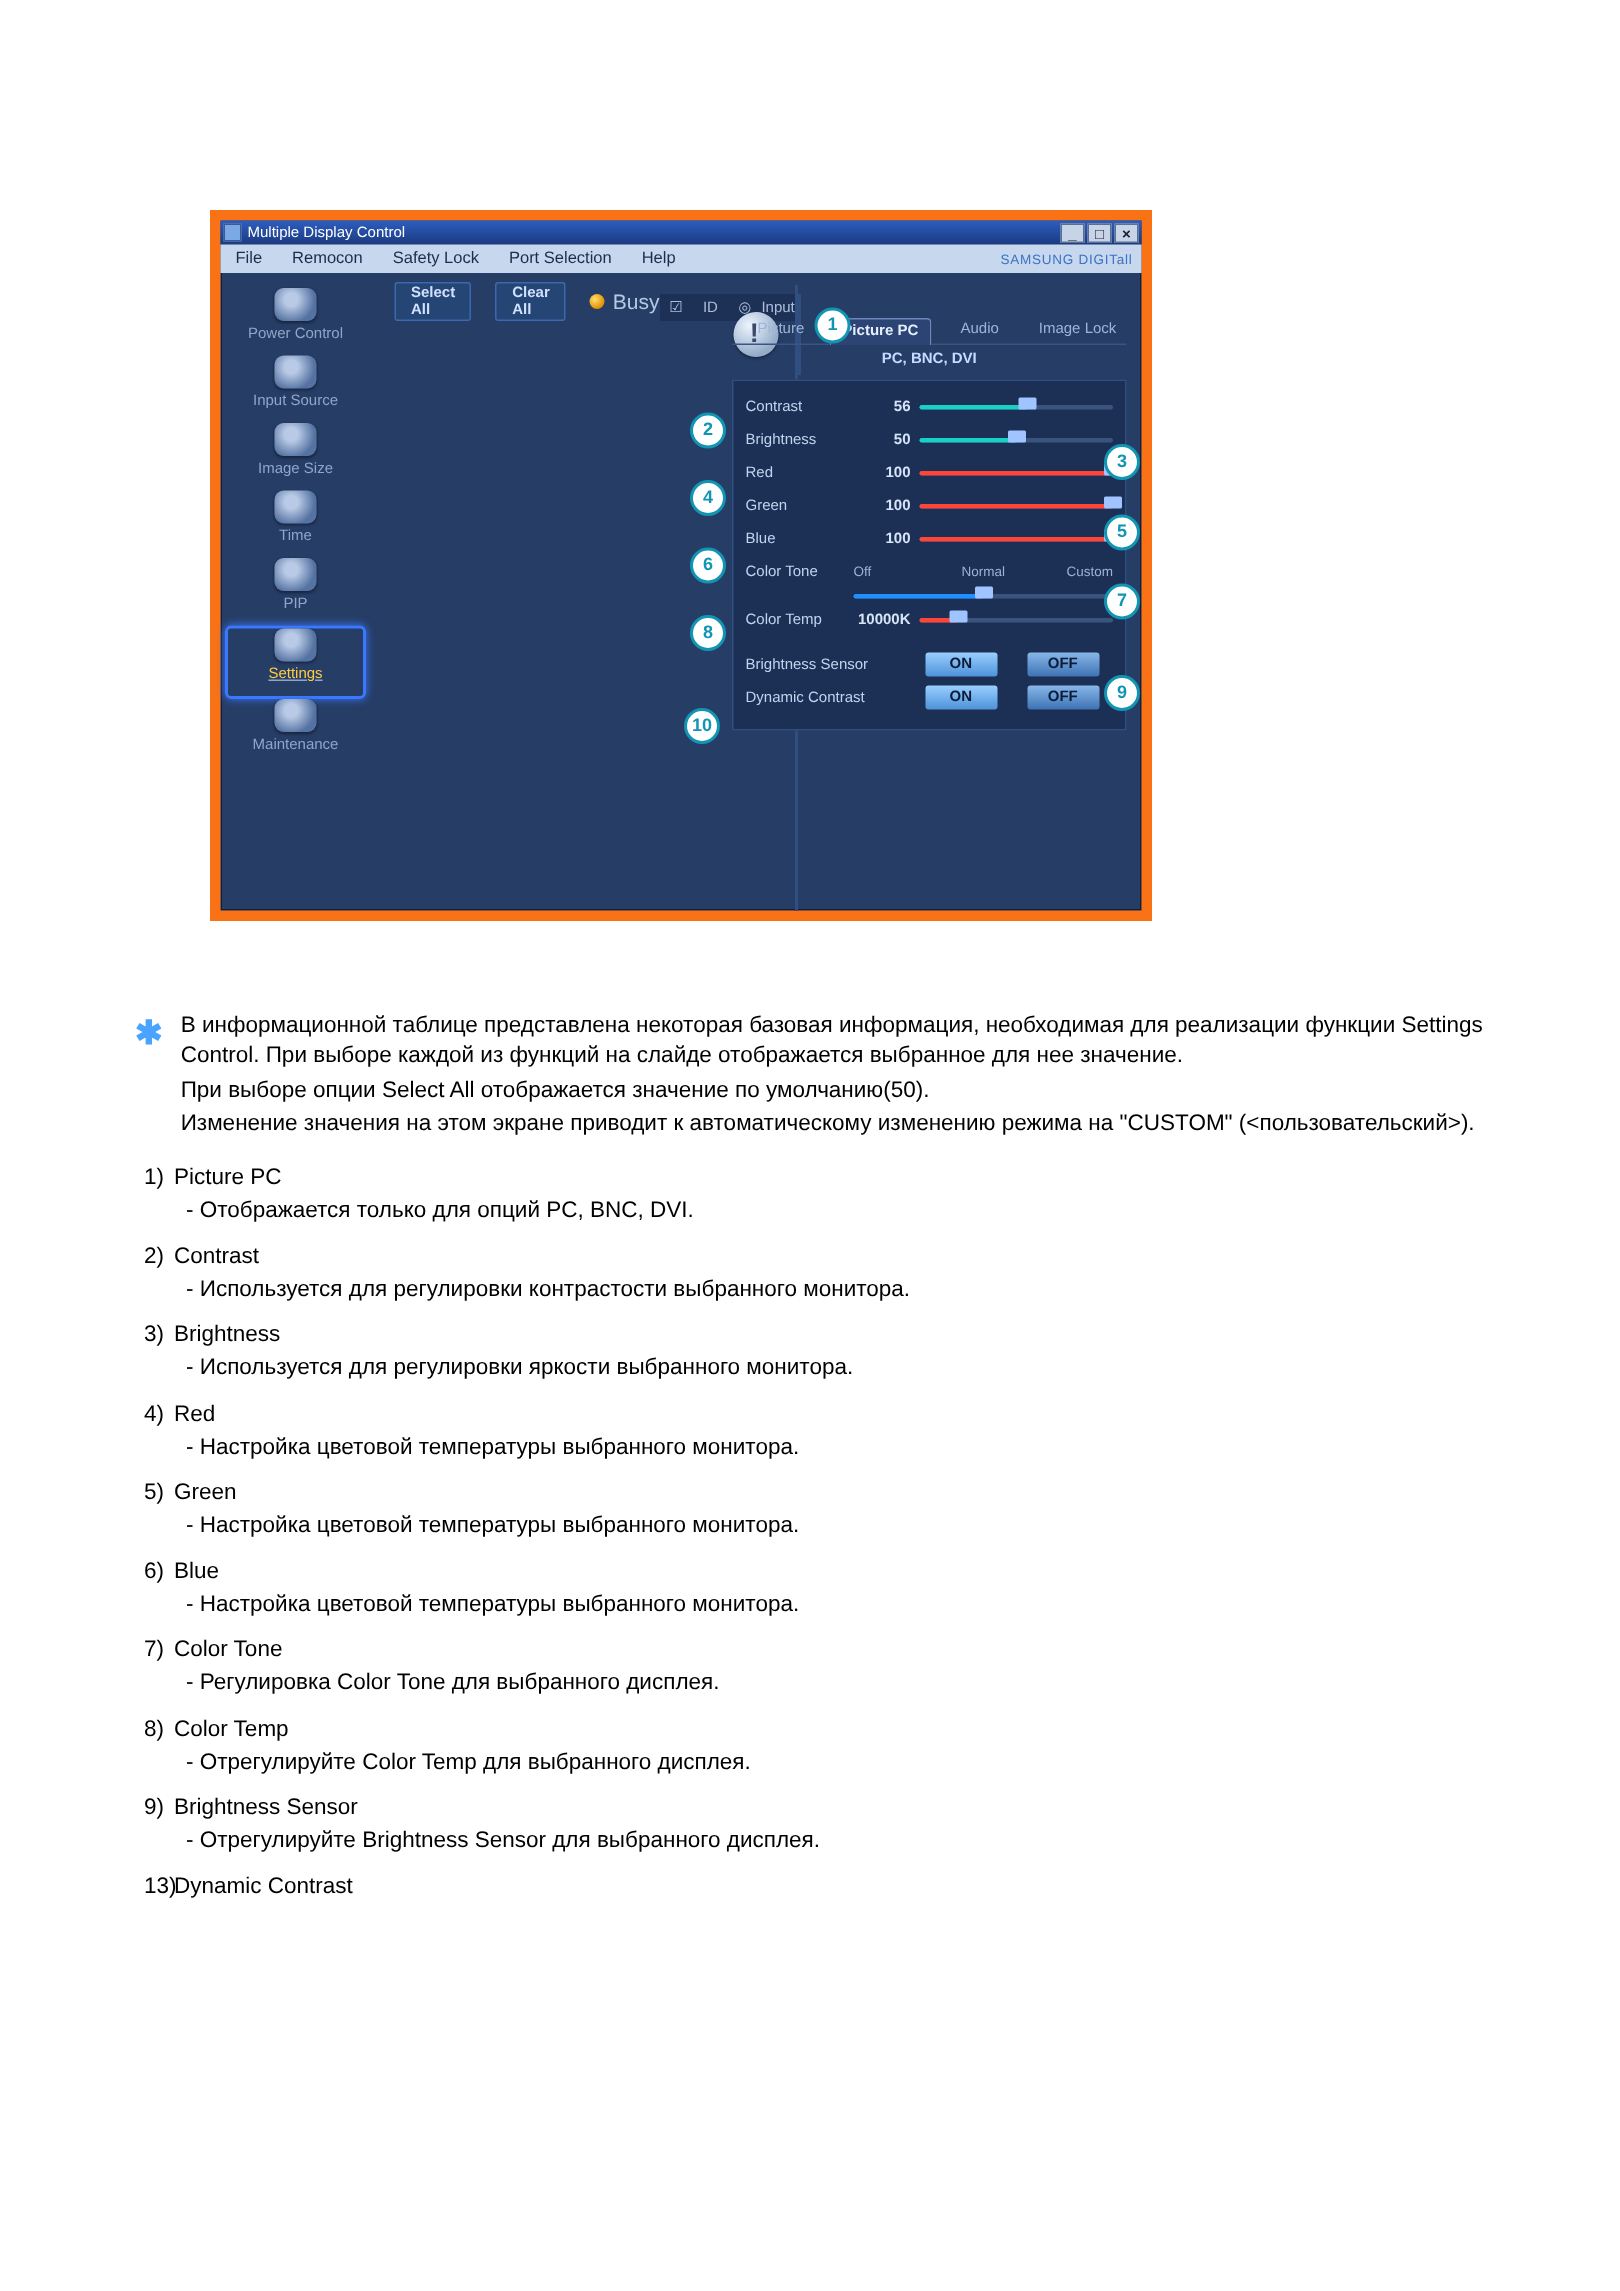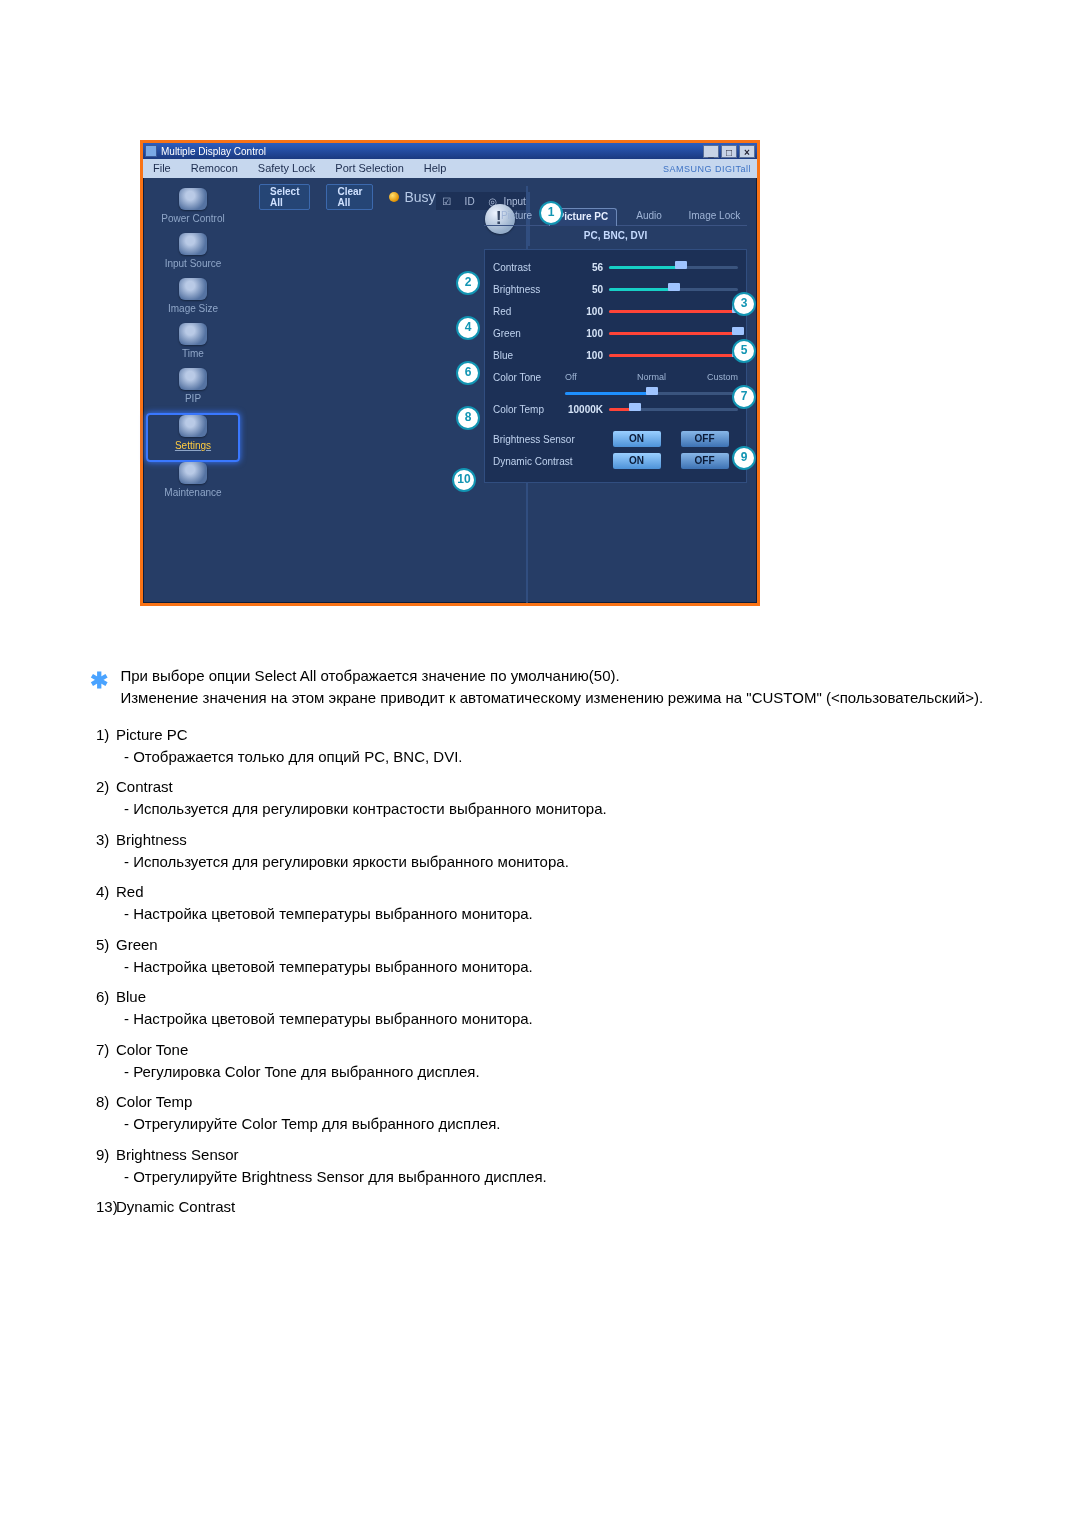--- a/index.html
+++ b/index.html
@@ -1,19 +1,19 @@
 <!DOCTYPE html>
 <html><head>
 <meta charset="utf-8">
 <style>
   html,body { margin:0; padding:0; background:#fff; font-family:Arial,Helvetica,sans-serif; font-size:14.5px; color:#000; }
   .page { width:1080px; min-height:1527px; margin:0 auto; padding:140px 90px 40px 90px; box-sizing:border-box; position:relative; }
 
   
-  .app { width:614px; height:460px; margin:0 0 0 50px; background:#263d66; border:3px solid #f97316; position:relative; color:#c5d4ea; font-size:11px; box-shadow:0 0 0 1px #0f1e3a inset; }
+  .app { width:614px; height:460px; margin:0 0 0 50px; background:#263d66; border:7px solid #f97316; position:relative; color:#c5d4ea; font-size:11px; box-shadow:0 0 0 1px #0f1e3a inset; }
   .titlebar { height:16px; background:linear-gradient(#2d5ebf,#1b3a80); color:#fff; display:flex; align-items:center; padding:0 2px; font-size:10px; }
   .titlebar .ticon { width:12px; height:12px; background:#7aa9e6; margin-right:4px; border:1px solid #3a5a9a; box-sizing:border-box; }
   .titlebar .spacer { flex:1; }
   .titlebar .winbtn { width:16px; height:13px; background:#c7d3e6; color:#223; margin-left:2px; text-align:center; line-height:13px; font-size:10px; font-weight:bold; border:1px solid #5a6f96; box-sizing:border-box; }
 
   .menubar { height:19px; background:#c6d7ee; color:#1c2c4e; display:flex; align-items:center; font-size:11px; position:relative; }
   .menubar .mitem { padding:16px 10px; line-height:19px; }
   .menubar .brand { position:absolute; right:6px; color:#3d72c4; font-size:9px; letter-spacing:0.5px; }
 
   .appbody { display:flex; height:calc(100% - 35px); }
@@ -356,20 +356,21 @@
     <span class="callout" style="left:589px; top:242px;">7</span>
     <span class="callout" style="left:313px; top:263px;">8</span>
     <span class="callout" style="left:589px; top:303px;">9</span>
     <span class="callout" style="left:309px; top:325px;">10</span>
   </div>
 
   <div class="doc">
     <div style="display:flex;">
       <span class="star">✱</span>
       <div class="intro" style="margin-left:6px;">
+        <p>В информационной таблице представлена некоторая базовая информация, необходимая для реализации функции Settings Control. При выборе каждой из функций на слайде отображается выбранное для нее значение.</p>
         <p>При выборе опции Select All отображается значение по умолчанию(50).</p>
         <p>Изменение значения на этом экране приводит к автоматическому изменению режима на "CUSTOM" (&lt;пользовательский&gt;).</p>
       </div>
     </div>
 
     <ol class="items" id="doc-items">
         <li><span class="num">1)</span><span>Picture PC</span><div class="sub">- Отображается только для опций PC, BNC, DVI.</div></li>
         <li><span class="num">2)</span><span>Contrast</span><div class="sub">- Используется для регулировки контрастости выбранного монитора.</div></li>
         <li><span class="num">3)</span><span>Brightness</span><div class="sub">- Используется для регулировки яркости выбранного монитора.</div></li>
         <li><span class="num">4)</span><span>Red</span><div class="sub">- Настройка цветовой температуры выбранного монитора.</div></li>

